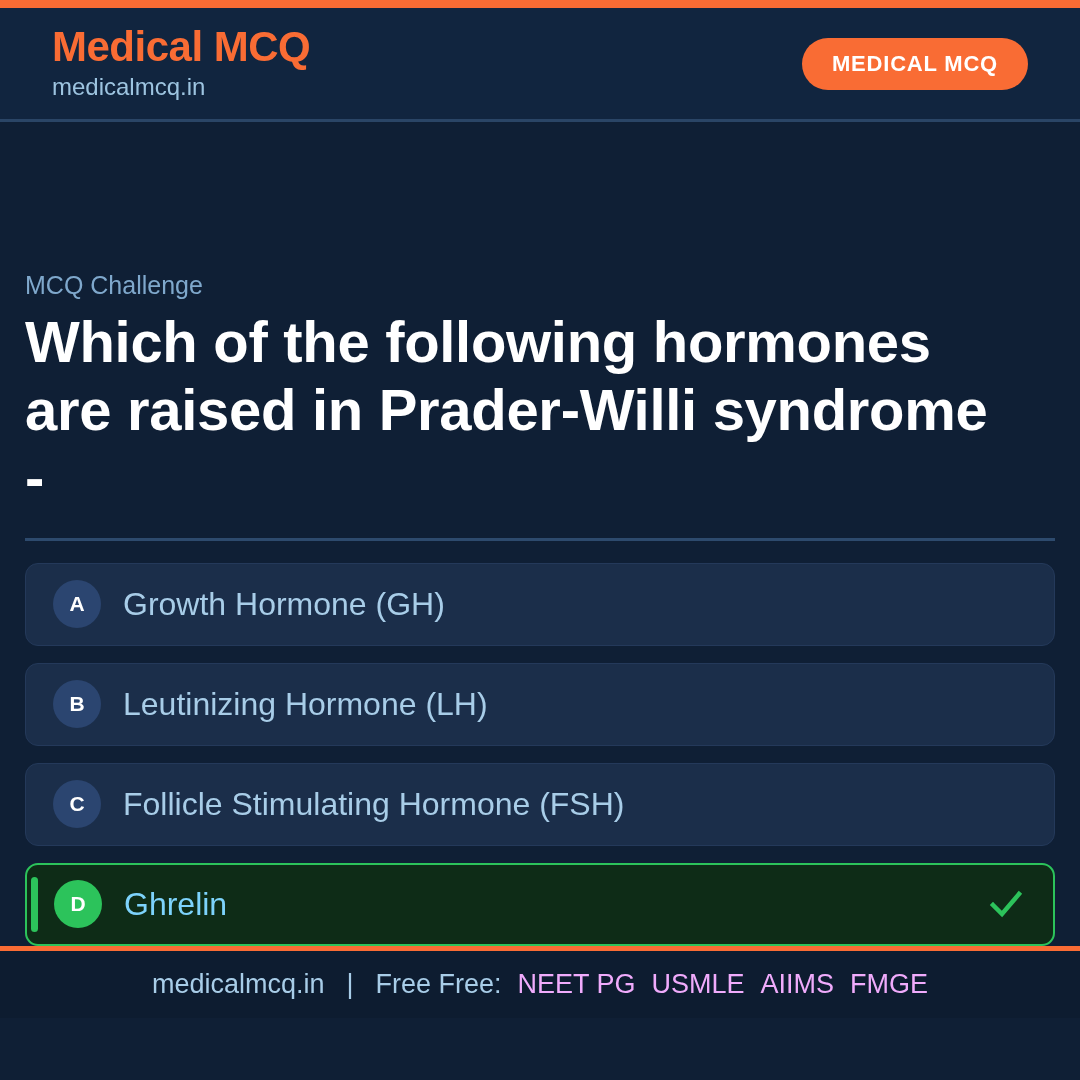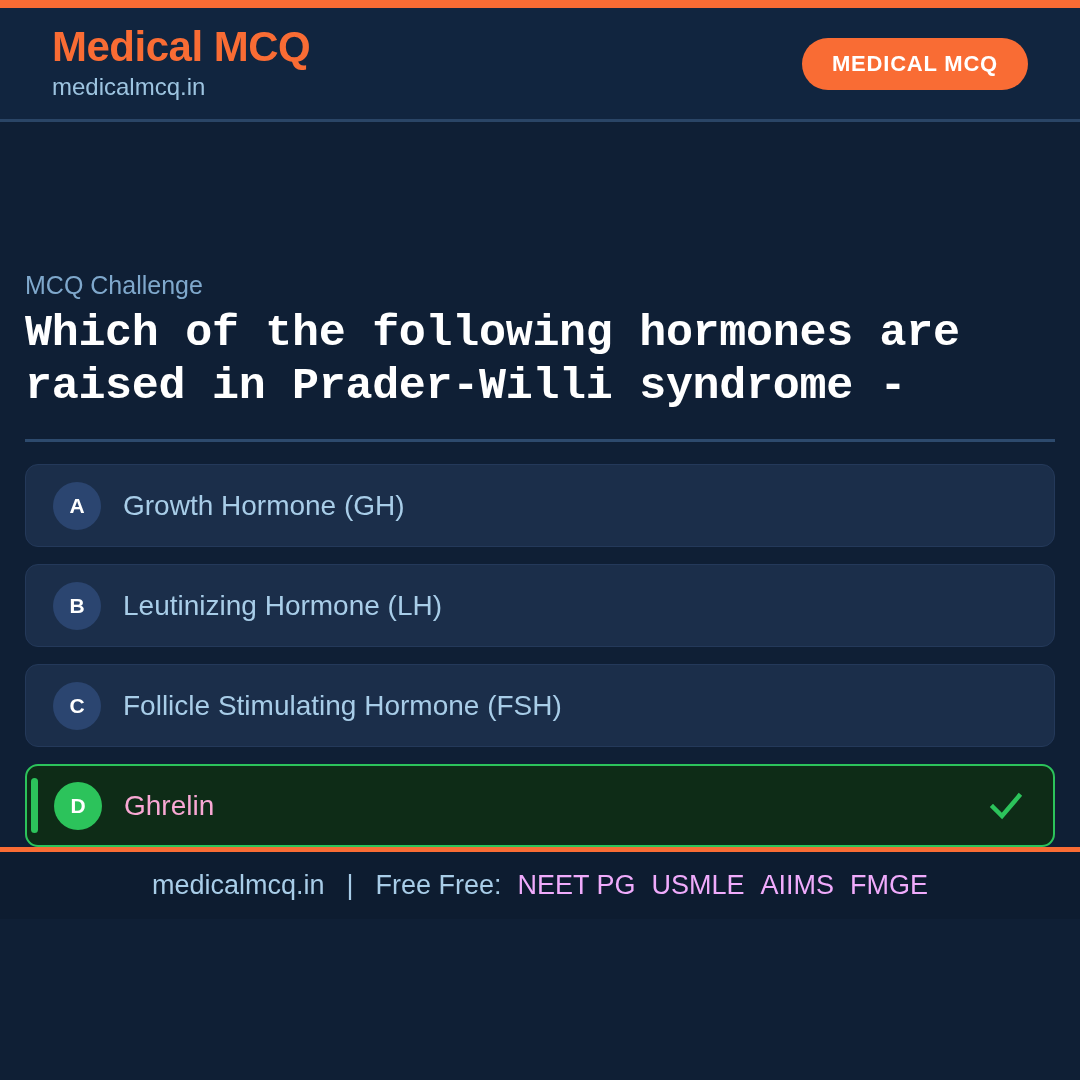--- a/index.html
+++ b/index.html
@@ -67,26 +67,25 @@
   }
   .q-block { margin-top:148px; }
   .q-kicker {
     color:#7fa8cc;
     font-size:25px;
     line-height:1.2;
     margin-bottom:8px;
   }
   .q-text {
     color:#ffffff;
-    font-size:45px;
+    font-size:58px;
     font-weight:bold;
     line-height:1.17;
     letter-spacing:-0.3px;
     max-width:975px;
-    font-family:Liberation Mono, monospace;
   }
   .divider {
     margin-top:26px;
     height:3px;
     background:#2d4a6d;
     width:100%;
   }
 
   
   .options { margin-top:22px; display:flex; flex-direction:column; gap:17px; }
@@ -105,42 +104,42 @@
     border-radius:50%;
     background:#2b4570;
     color:#ffffff;
     font-size:21px;
     font-weight:bold;
     display:flex; align-items:center; justify-content:center;
   }
   .opt-text {
     margin-left:22px;
     color:#a8cde8;
-    font-size:28px;
+    font-size:32px;
     line-height:1.2;
     white-space:nowrap;
   }
 
   
   .option.correct {
     background:#0e2c17;
     border:2px solid #2cc35b;
   }
   .option.correct .accent-bar {
     position:absolute;
     left:4px; top:12px; bottom:12px;
     width:7px;
     border-radius:4px;
     background:#2cc35b;
   }
   .option.correct .opt-badge {
     background:#2cc35b;
     color:#ffffff;
   }
-  .option.correct .opt-text { color:#f9a8d4; }
+  .option.correct .opt-text { color:#7dd3fc; }
   .check {
     margin-left:auto;
     width:34px; height:34px;
     flex:0 0 auto;
   }
   .check svg { display:block; width:34px; height:34px; }
 
   
   .footer {
     flex:0 0 auto;

